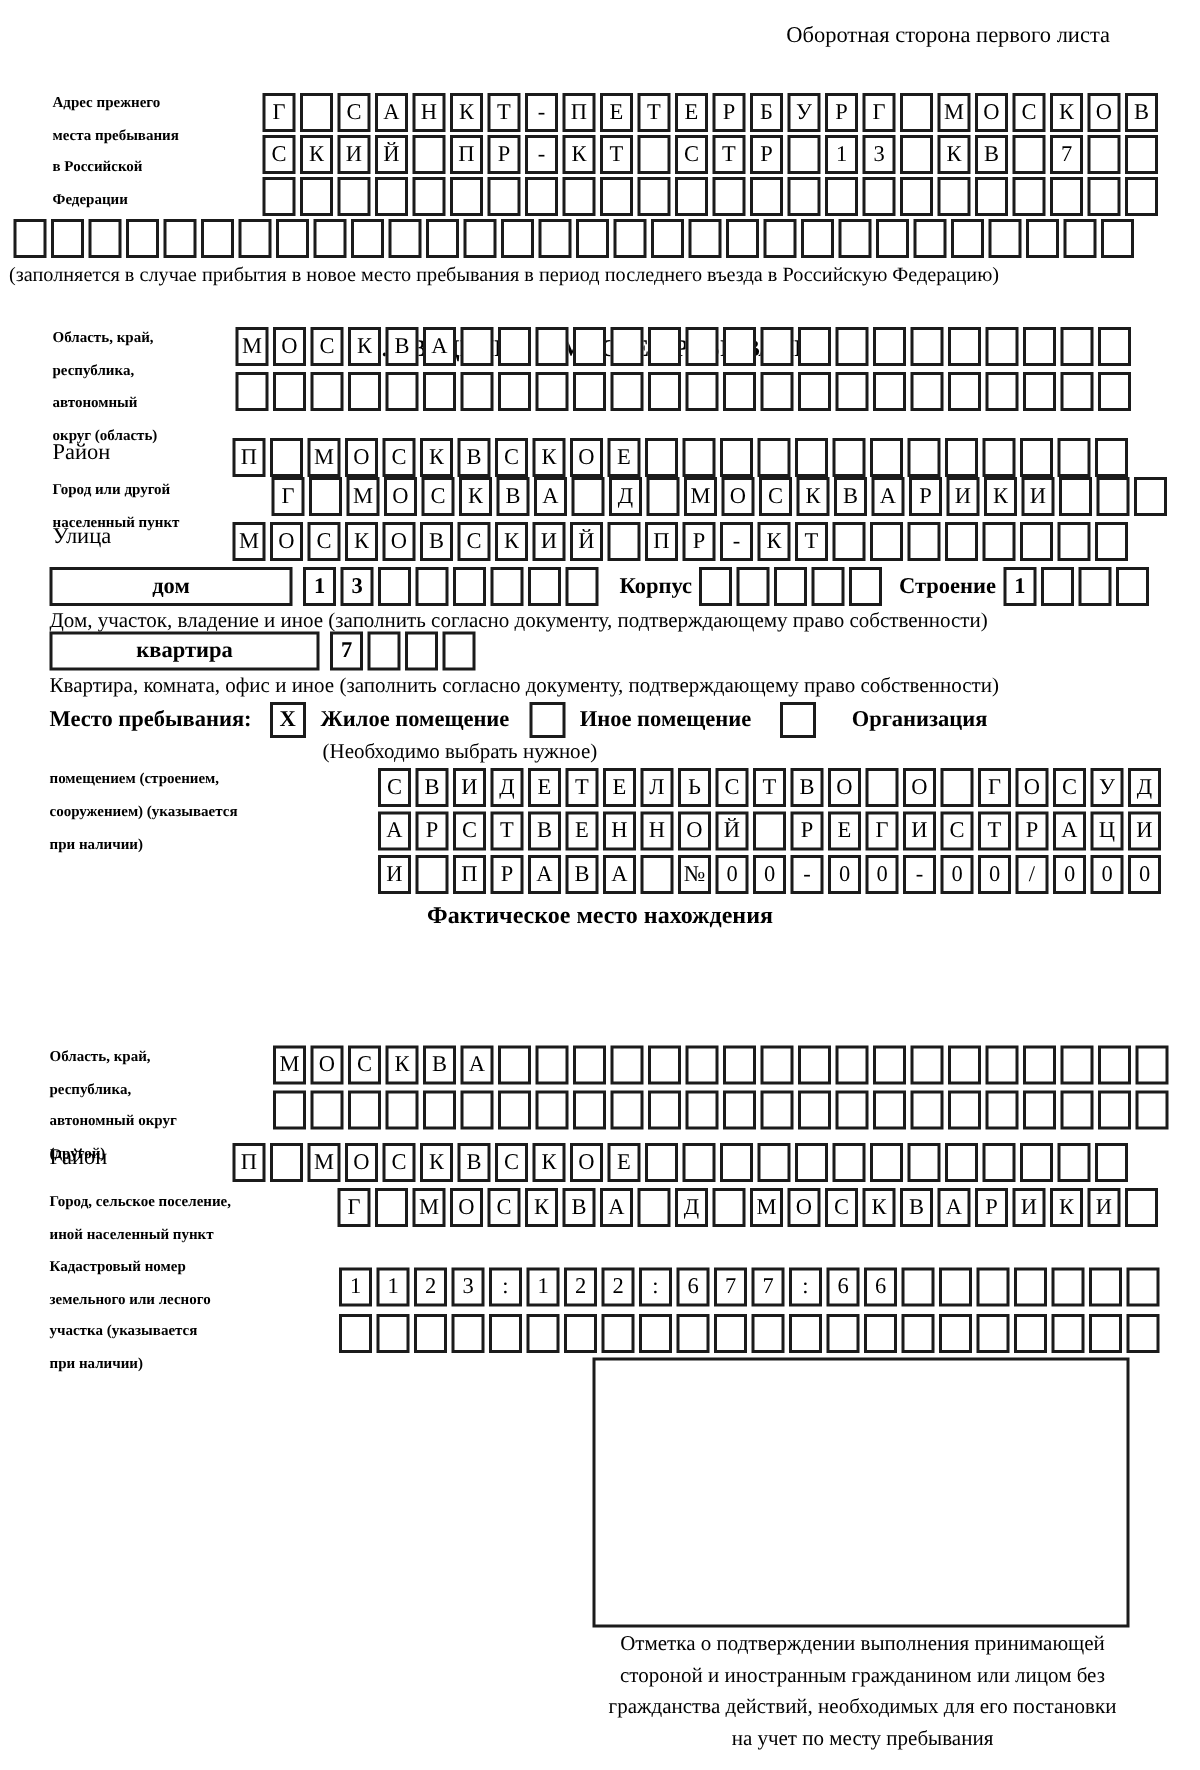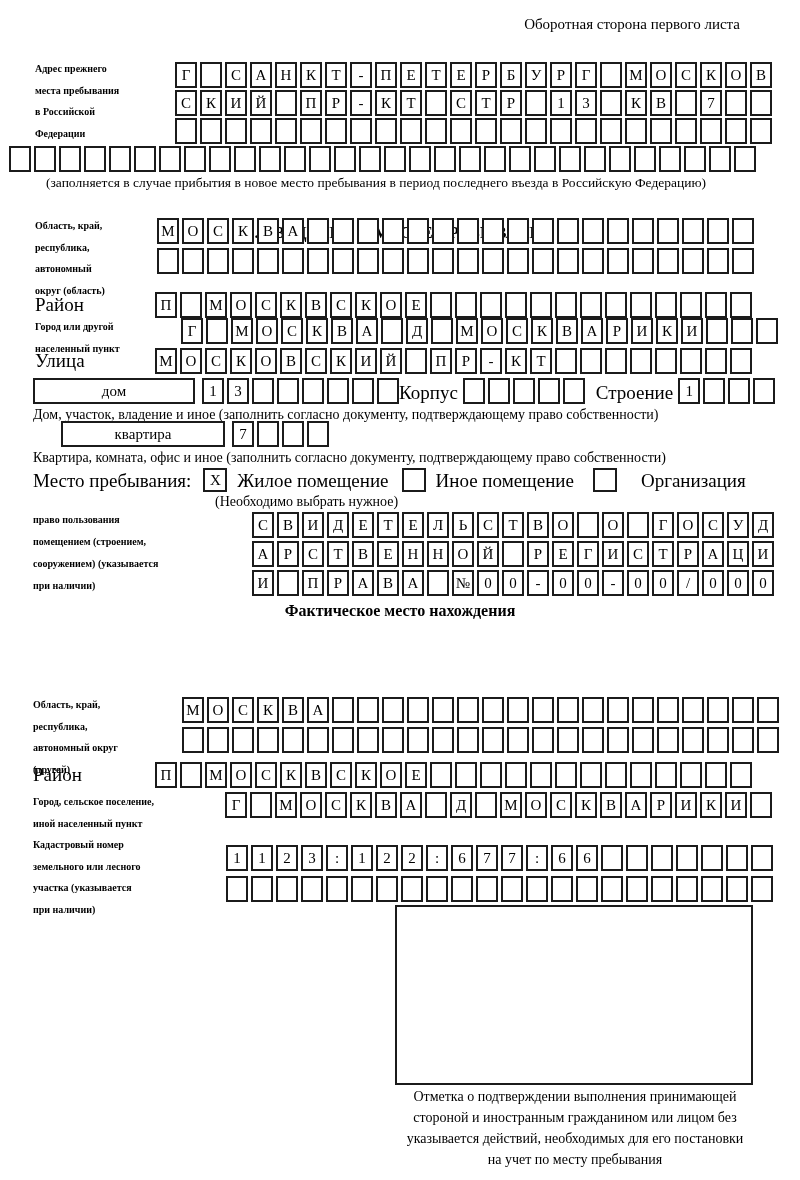--- a/index.html
+++ b/index.html
@@ -5,26 +5,26 @@
   html,body{margin:0;padding:0;background:#fff;}
   .page{position:relative;width:800px;height:1180px;background:#fff;overflow:hidden;
         font-family:"Liberation Serif","DejaVu Serif",serif;color:#000;}
   .abs{position:absolute;}
   .cellrow{position:absolute;display:flex;gap:3px;}
   .cellrow-inline{display:flex;gap:3px;flex:0 0 auto;}
   .cell{box-sizing:border-box;width:22px;height:26px;border:2px solid #1b1b1b;
         display:flex;align-items:center;justify-content:center;
         font-size:15px;flex:0 0 auto;background:#fff;}
   .label-block{position:absolute;font-size:10px;line-height:21.5px;white-space:nowrap;font-weight:bold;}
-  .lbl{font-size:19px;white-space:nowrap;}
+  .lbl{font-size:15px;white-space:nowrap;}
   .center-title{position:absolute;left:0;width:800px;text-align:center;
                 font-weight:bold;font-size:16px;}
-  .center-note{position:absolute;left:0;width:672px;text-align:center;font-size:13.5px;padding-left:40px;}
+  .center-note{position:absolute;left:0;width:672px;text-align:center;font-size:13.5px;}
   .note-left{position:absolute;font-size:14px;white-space:nowrap;}
-  .hrow{position:absolute;display:flex;align-items:flex-end;}
+  .hrow{position:absolute;display:flex;align-items:center;font-weight:bold;}
   .bigbox{box-sizing:border-box;height:26px;border:2px solid #1b1b1b;
           display:flex;align-items:center;justify-content:center;font-size:15px;flex:0 0 auto;}
   .checkbox{box-sizing:border-box;width:24px;height:24px;border:2px solid #1b1b1b;
             display:flex;align-items:center;justify-content:center;font-size:15px;flex:0 0 auto;}
   .stamp-box{position:absolute;border:2px solid #1b1b1b;background:#fff;}
   .caption{position:absolute;text-align:center;font-size:14px;line-height:21px;}
   .corner{position:absolute;font-size:15px;white-space:nowrap;}
 </style>
 </head>
 <body>
@@ -304,40 +304,40 @@
     <div class="cellrow-inline" style="margin-left:7px;">
         <span class="cell">1</span>
         <span class="cell">3</span>
         <span class="cell"></span>
         <span class="cell"></span>
         <span class="cell"></span>
         <span class="cell"></span>
         <span class="cell"></span>
         <span class="cell"></span>
       </div>
-    <span class="lbl" style="">Корпус</span>
+    <span class="lbl" style="margin-left:14px;">Корпус</span>
     <div class="cellrow-inline" style="margin-left:5px;">
         <span class="cell"></span>
         <span class="cell"></span>
         <span class="cell"></span>
         <span class="cell"></span>
         <span class="cell"></span>
       </div>
     <span class="lbl" style="margin-left:11px;">Строение</span>
     <div class="cellrow-inline" style="margin-left:5px;">
         <span class="cell">1</span>
         <span class="cell"></span>
         <span class="cell"></span>
         <span class="cell"></span>
       </div>
   </div>
   <div class="note-left" style="left:33px;top:407px;text-align:center;">Дом, участок, владение и иное (заполнить согласно документу, подтверждающему право собственности)</div>
 
   <div class="hrow" style="left:33px;top:421px;">
-    <div class="bigbox" style="width:164px;margin-left:28px;">квартира</div>
+    <div class="bigbox" style="width:180px;">квартира</div>
     <div class="cellrow-inline" style="margin-left:7px;">
         <span class="cell">7</span>
         <span class="cell"></span>
         <span class="cell"></span>
         <span class="cell"></span>
       </div>
   </div>
   <div class="note-left" style="left:33px;top:450px;">Квартира, комната, офис и иное (заполнить согласно документу, подтверждающему право собственности)</div>
 
   <div class="hrow" style="left:33px;top:468px;">
@@ -345,21 +345,20 @@
     <span class="checkbox" style="margin-left:12px;">X</span>
     <span class="lbl" style="margin-left:10px;">Жилое помещение</span>
     <span class="checkbox" style="margin-left:13px;"></span>
     <span class="lbl" style="margin-left:10px;">Иное помещение</span>
     <span class="checkbox" style="margin-left:19px;"></span>
     <span class="lbl" style="margin-left:24px;">Организация</span>
   </div>
   <div class="note-left" style="left:215px;top:494px;">(Необходимо выбрать нужное)</div>
 
   <div class="label-block" style="left:33px;top:509px;line-height:22px;">
-      <div>право пользования</div>
       <div>помещением (строением,</div>
       <div>сооружением) (указывается</div>
       <div>при наличии)</div>
     </div>
   <div class="cellrow" style="left:252px;top:512px;">
       <span class="cell">С</span>
       <span class="cell">В</span>
       <span class="cell">И</span>
       <span class="cell">Д</span>
       <span class="cell">Е</span>
@@ -597,17 +596,17 @@
       <span class="cell"></span>
       <span class="cell"></span>
       <span class="cell"></span>
       <span class="cell"></span>
     </div>
 
   <div class="stamp-box" style="left:395px;top:905px;width:354px;height:176px;"></div>
   <div class="caption" style="left:375px;top:1086px;width:400px;">
       <div>Отметка о подтверждении выполнения принимающей</div>
       <div>стороной и иностранным гражданином или лицом без</div>
-      <div>указывается действий, необходимых для его постановки</div>
+      <div>гражданства действий, необходимых для его постановки</div>
       <div>на учет по месту пребывания</div>
     </div>
 
 </div>
 
 </body></html>

